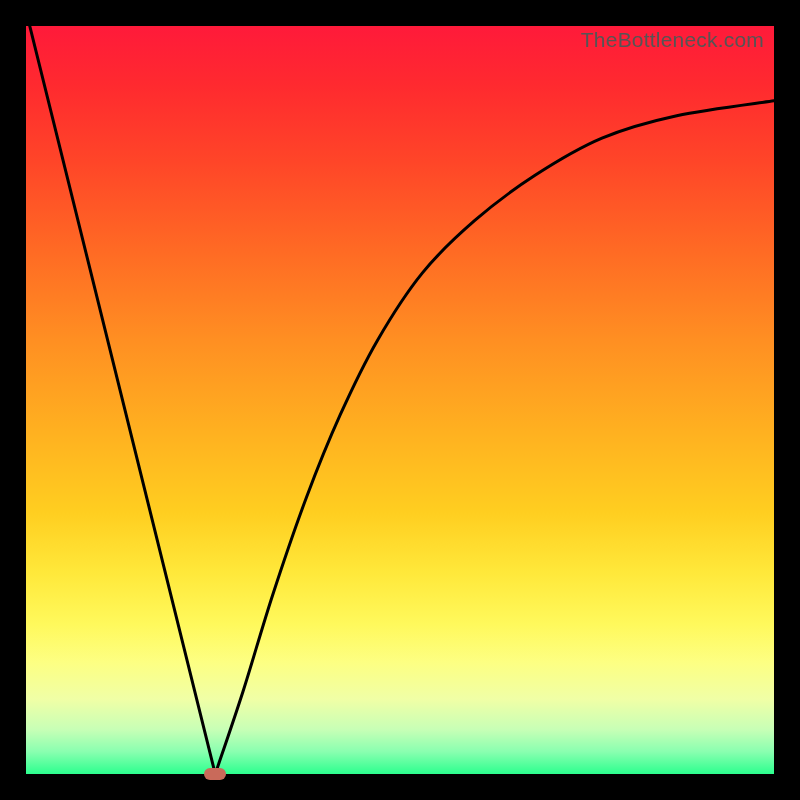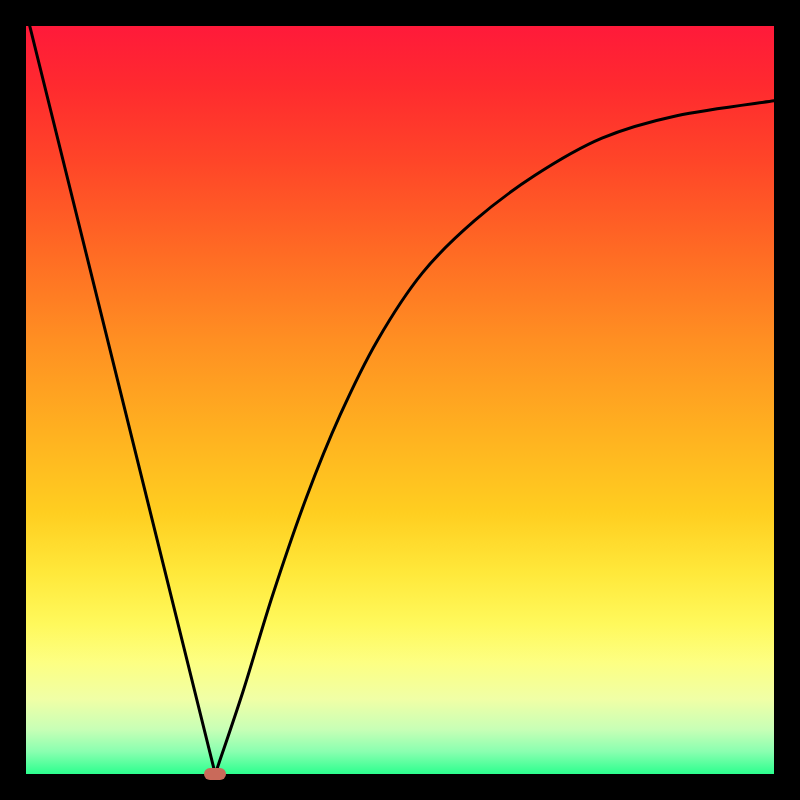--- a/index.html
+++ b/index.html
@@ -67,20 +67,21 @@
     transform: translate(-50%, -50%);
   }
 </style>
 </head>
 <body>
 
 <div class="frame">
 
   <div class="plot">
 
+    <div class="watermark">TheBottleneck.com</div>
 
     <svg class="curve" viewBox="0 0 748 748" preserveAspectRatio="none">
       <path d="M 3.74 0 L 189.244 748 C 193.85666666666665 734.2866666666666, 207.32066666666665 695.64, 216.92 665.72 C 226.51933333333332 635.8000000000001, 236.24333333333334 600.8933333333333, 246.84 568.48 C 257.43666666666667 536.0666666666667, 269.28000000000003 501.16, 280.5 471.24 C 291.71999999999997 441.32, 302.3166666666666 415.14000000000004, 314.15999999999997 388.96000000000004 C 326.00333333333333 362.78000000000003, 337.8466666666667 337.8466666666667, 351.56 314.16 C 365.2733333333333 290.47333333333336, 380.23333333333335 266.78666666666663, 396.44 246.83999999999997 C 412.64666666666665 226.89333333333332, 430.1 210.6866666666667, 448.8 194.48000000000002 C 467.5 178.27333333333334, 487.4466666666667 163.3133333333333, 508.64000000000004 149.59999999999997 C 529.8333333333334 135.88666666666663, 552.2733333333334 122.17333333333335, 575.96 112.20000000000002 C 599.6466666666666 102.22666666666669, 622.0866666666667 95.99333333333333, 650.76 89.75999999999999 C 679.4333333333333 83.52666666666666, 731.7933333333333 77.29333333333332, 748 74.79999999999998" fill="none" stroke="#000" stroke-width="3" stroke-linecap="round" stroke-linejoin="round"></path>
     </svg>
 
     <div class="minpoint" style="left: 189.244px; top: 748px;"></div>
 
   </div>
 
 </div>

